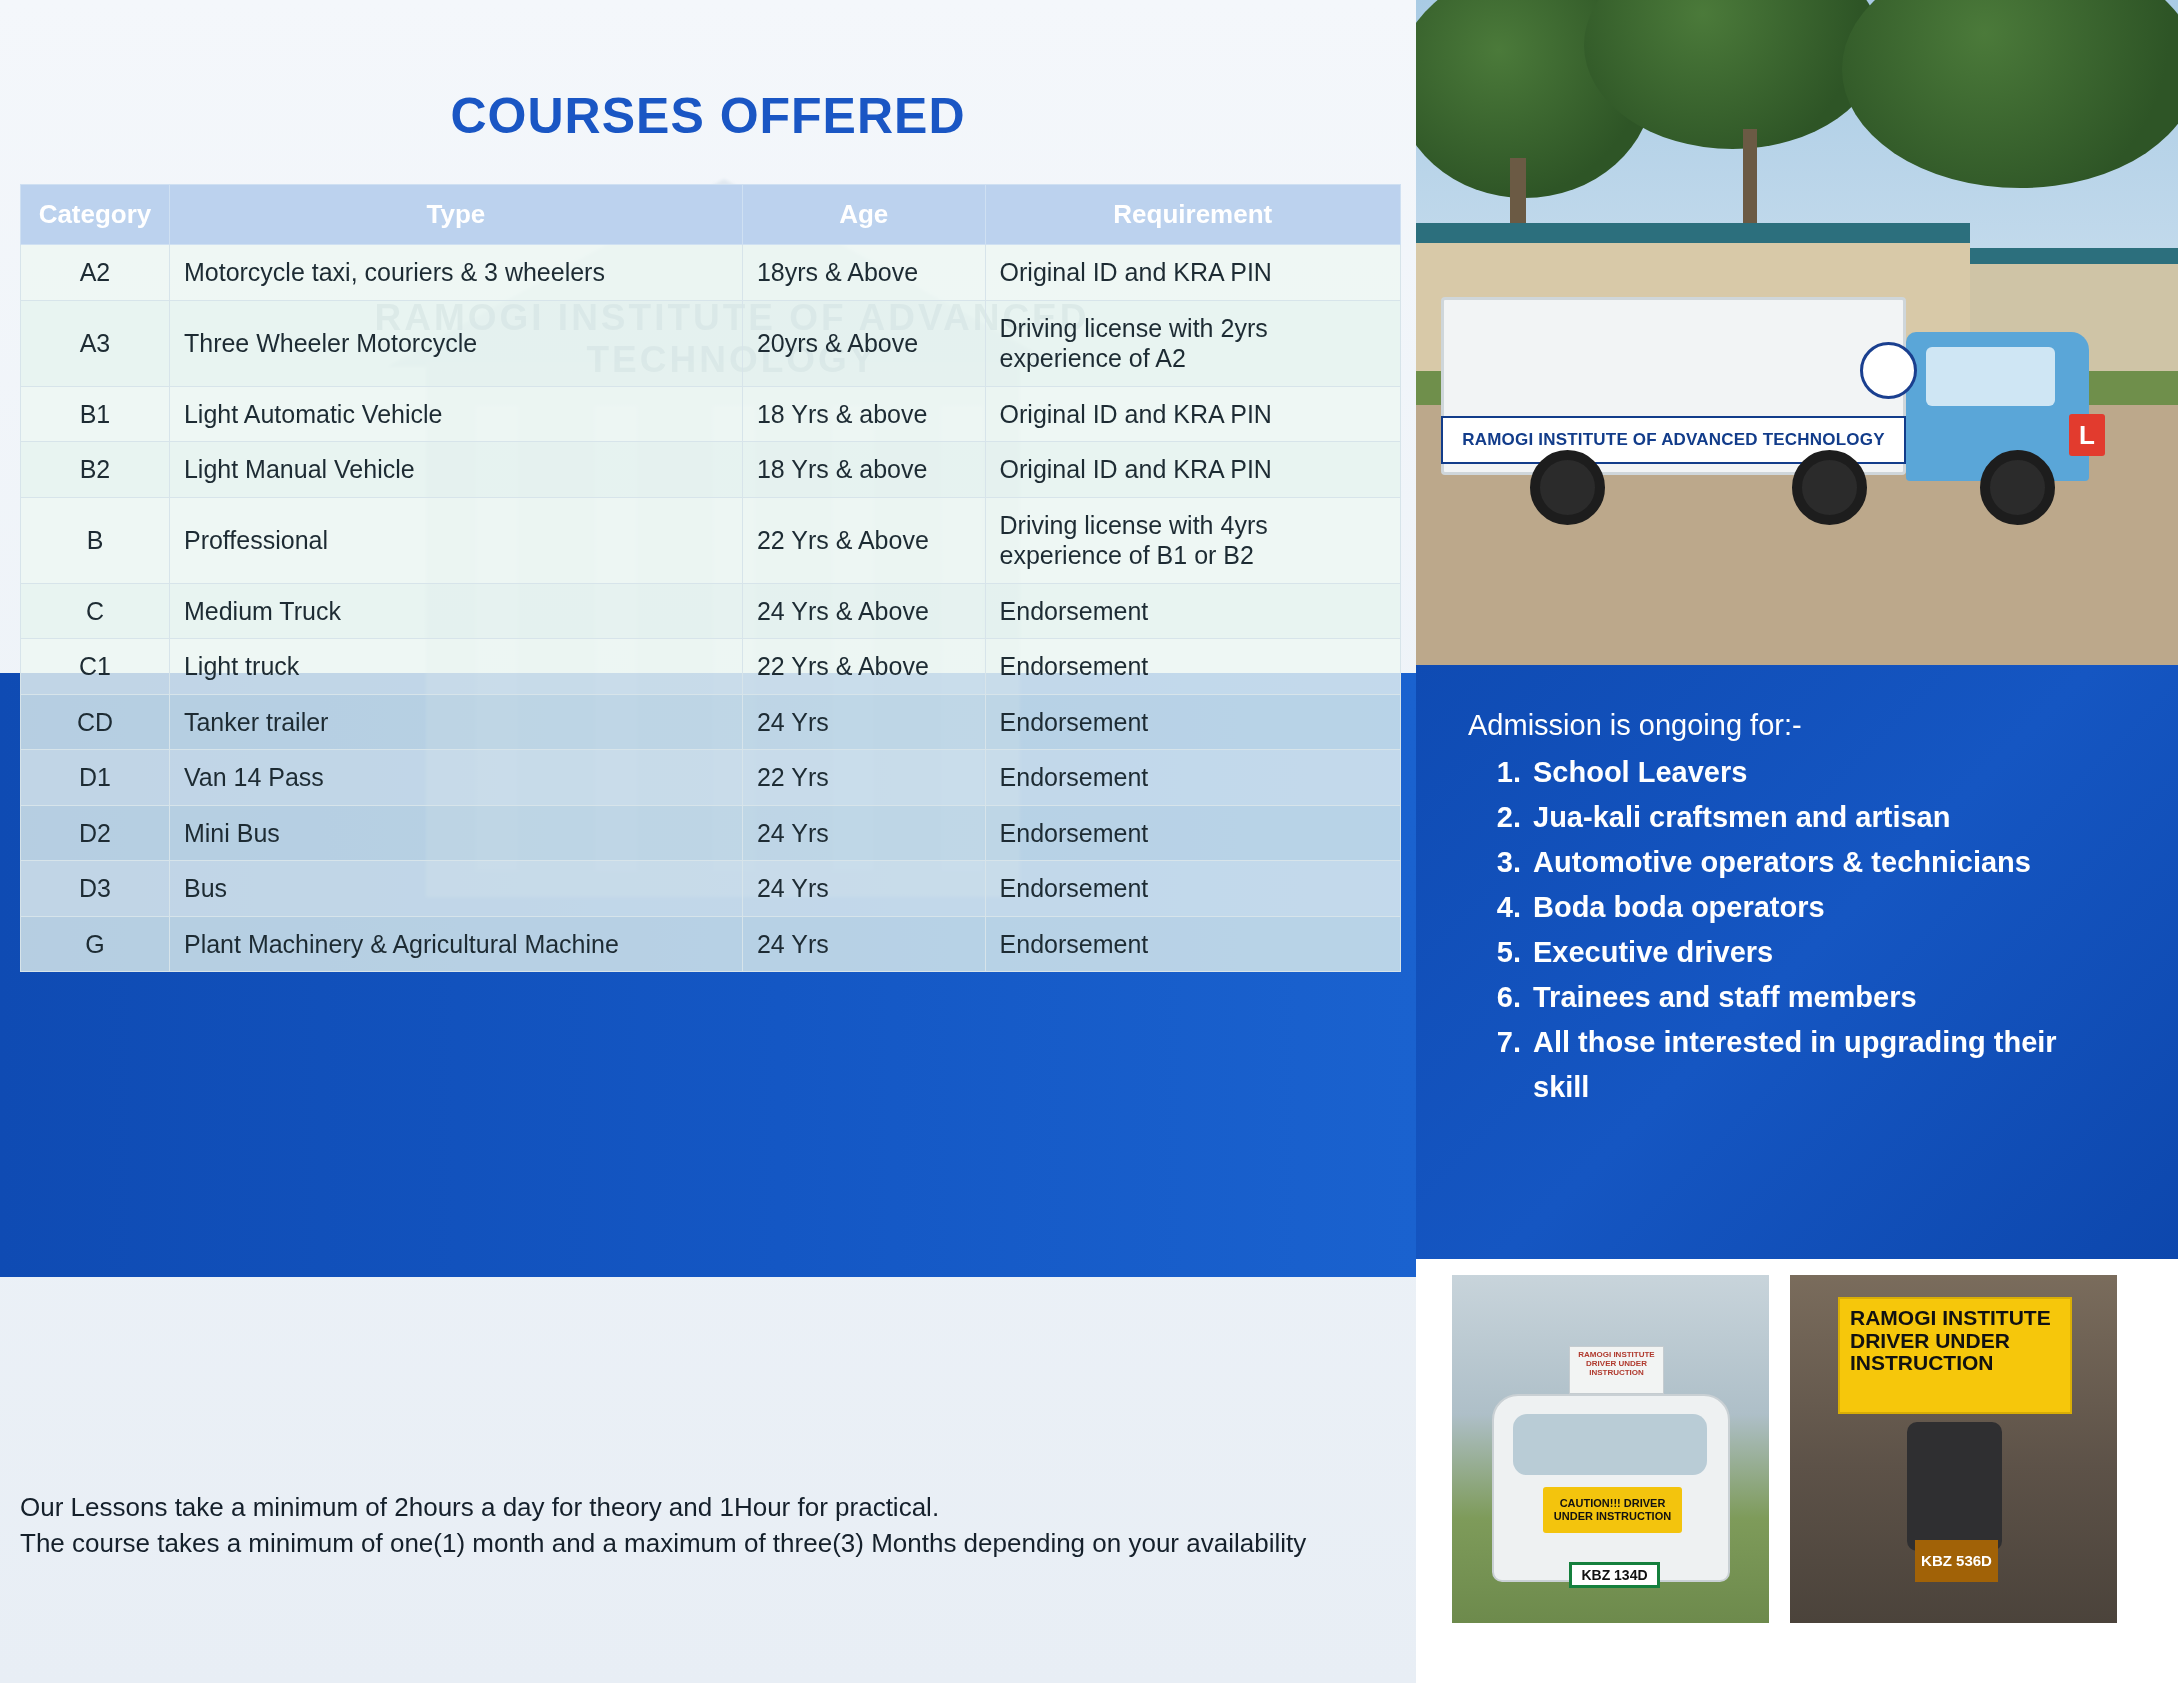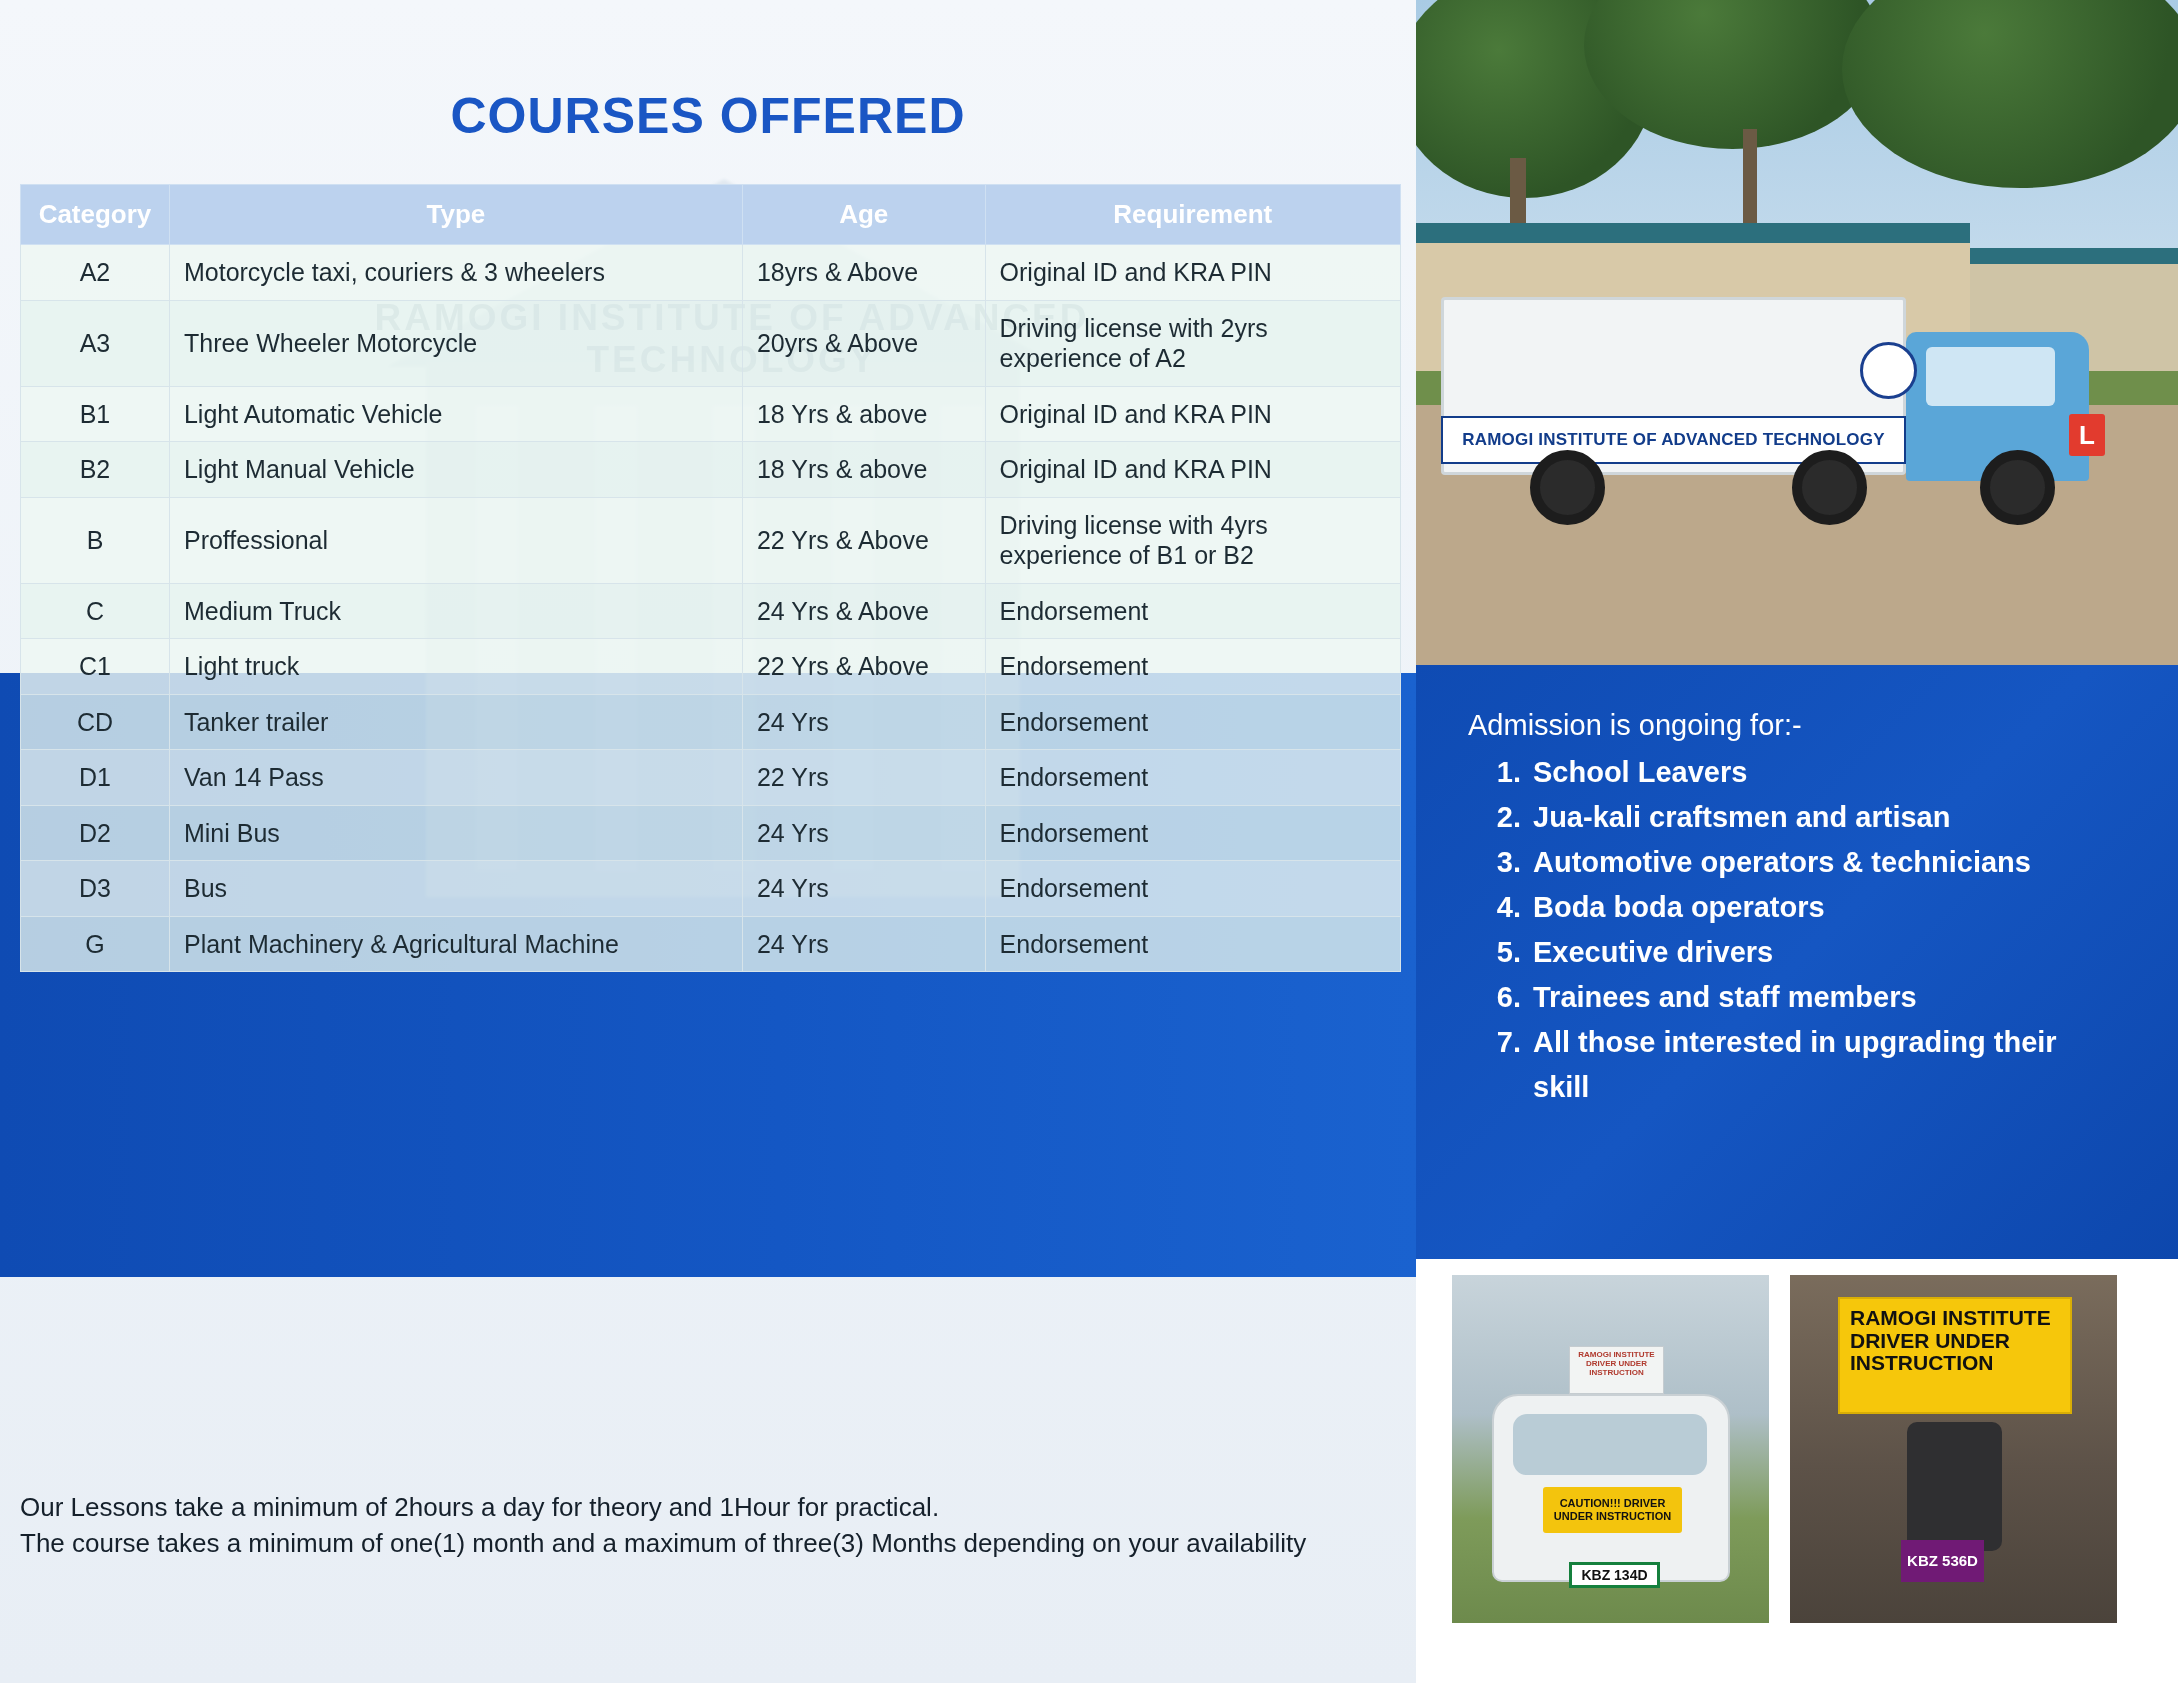--- a/index.html
+++ b/index.html
@@ -256,22 +256,22 @@
     position:absolute; left:48px; top:22px; width:234px; height:117px;
     background:#f6c70b; border:2px solid #d9ae05;
     color:#111; font-size:21px; font-weight:700; line-height:1.08;
     padding:8px 0 0 10px;
   }
   #photo-boda .bike {
     position:absolute; left:117px; top:147px; width:95px; height:129px;
     background:#2f2f31; border-radius:10px;
   }
   #photo-boda .plate {
-    position:absolute; left:111px; top:265px; width:83px; height:42px;
-    background:#701a75; color:#fff; font-size:15px; font-weight:700;
+    position:absolute; left:125px; top:265px; width:83px; height:42px;
+    background:#a16207; color:#fff; font-size:15px; font-weight:700;
     display:flex; align-items:center; justify-content:center; line-height:1.1;
   }
 </style>
 </head>
 <body>
 
 <div id="page">
 
   <div id="left-panel">
 

